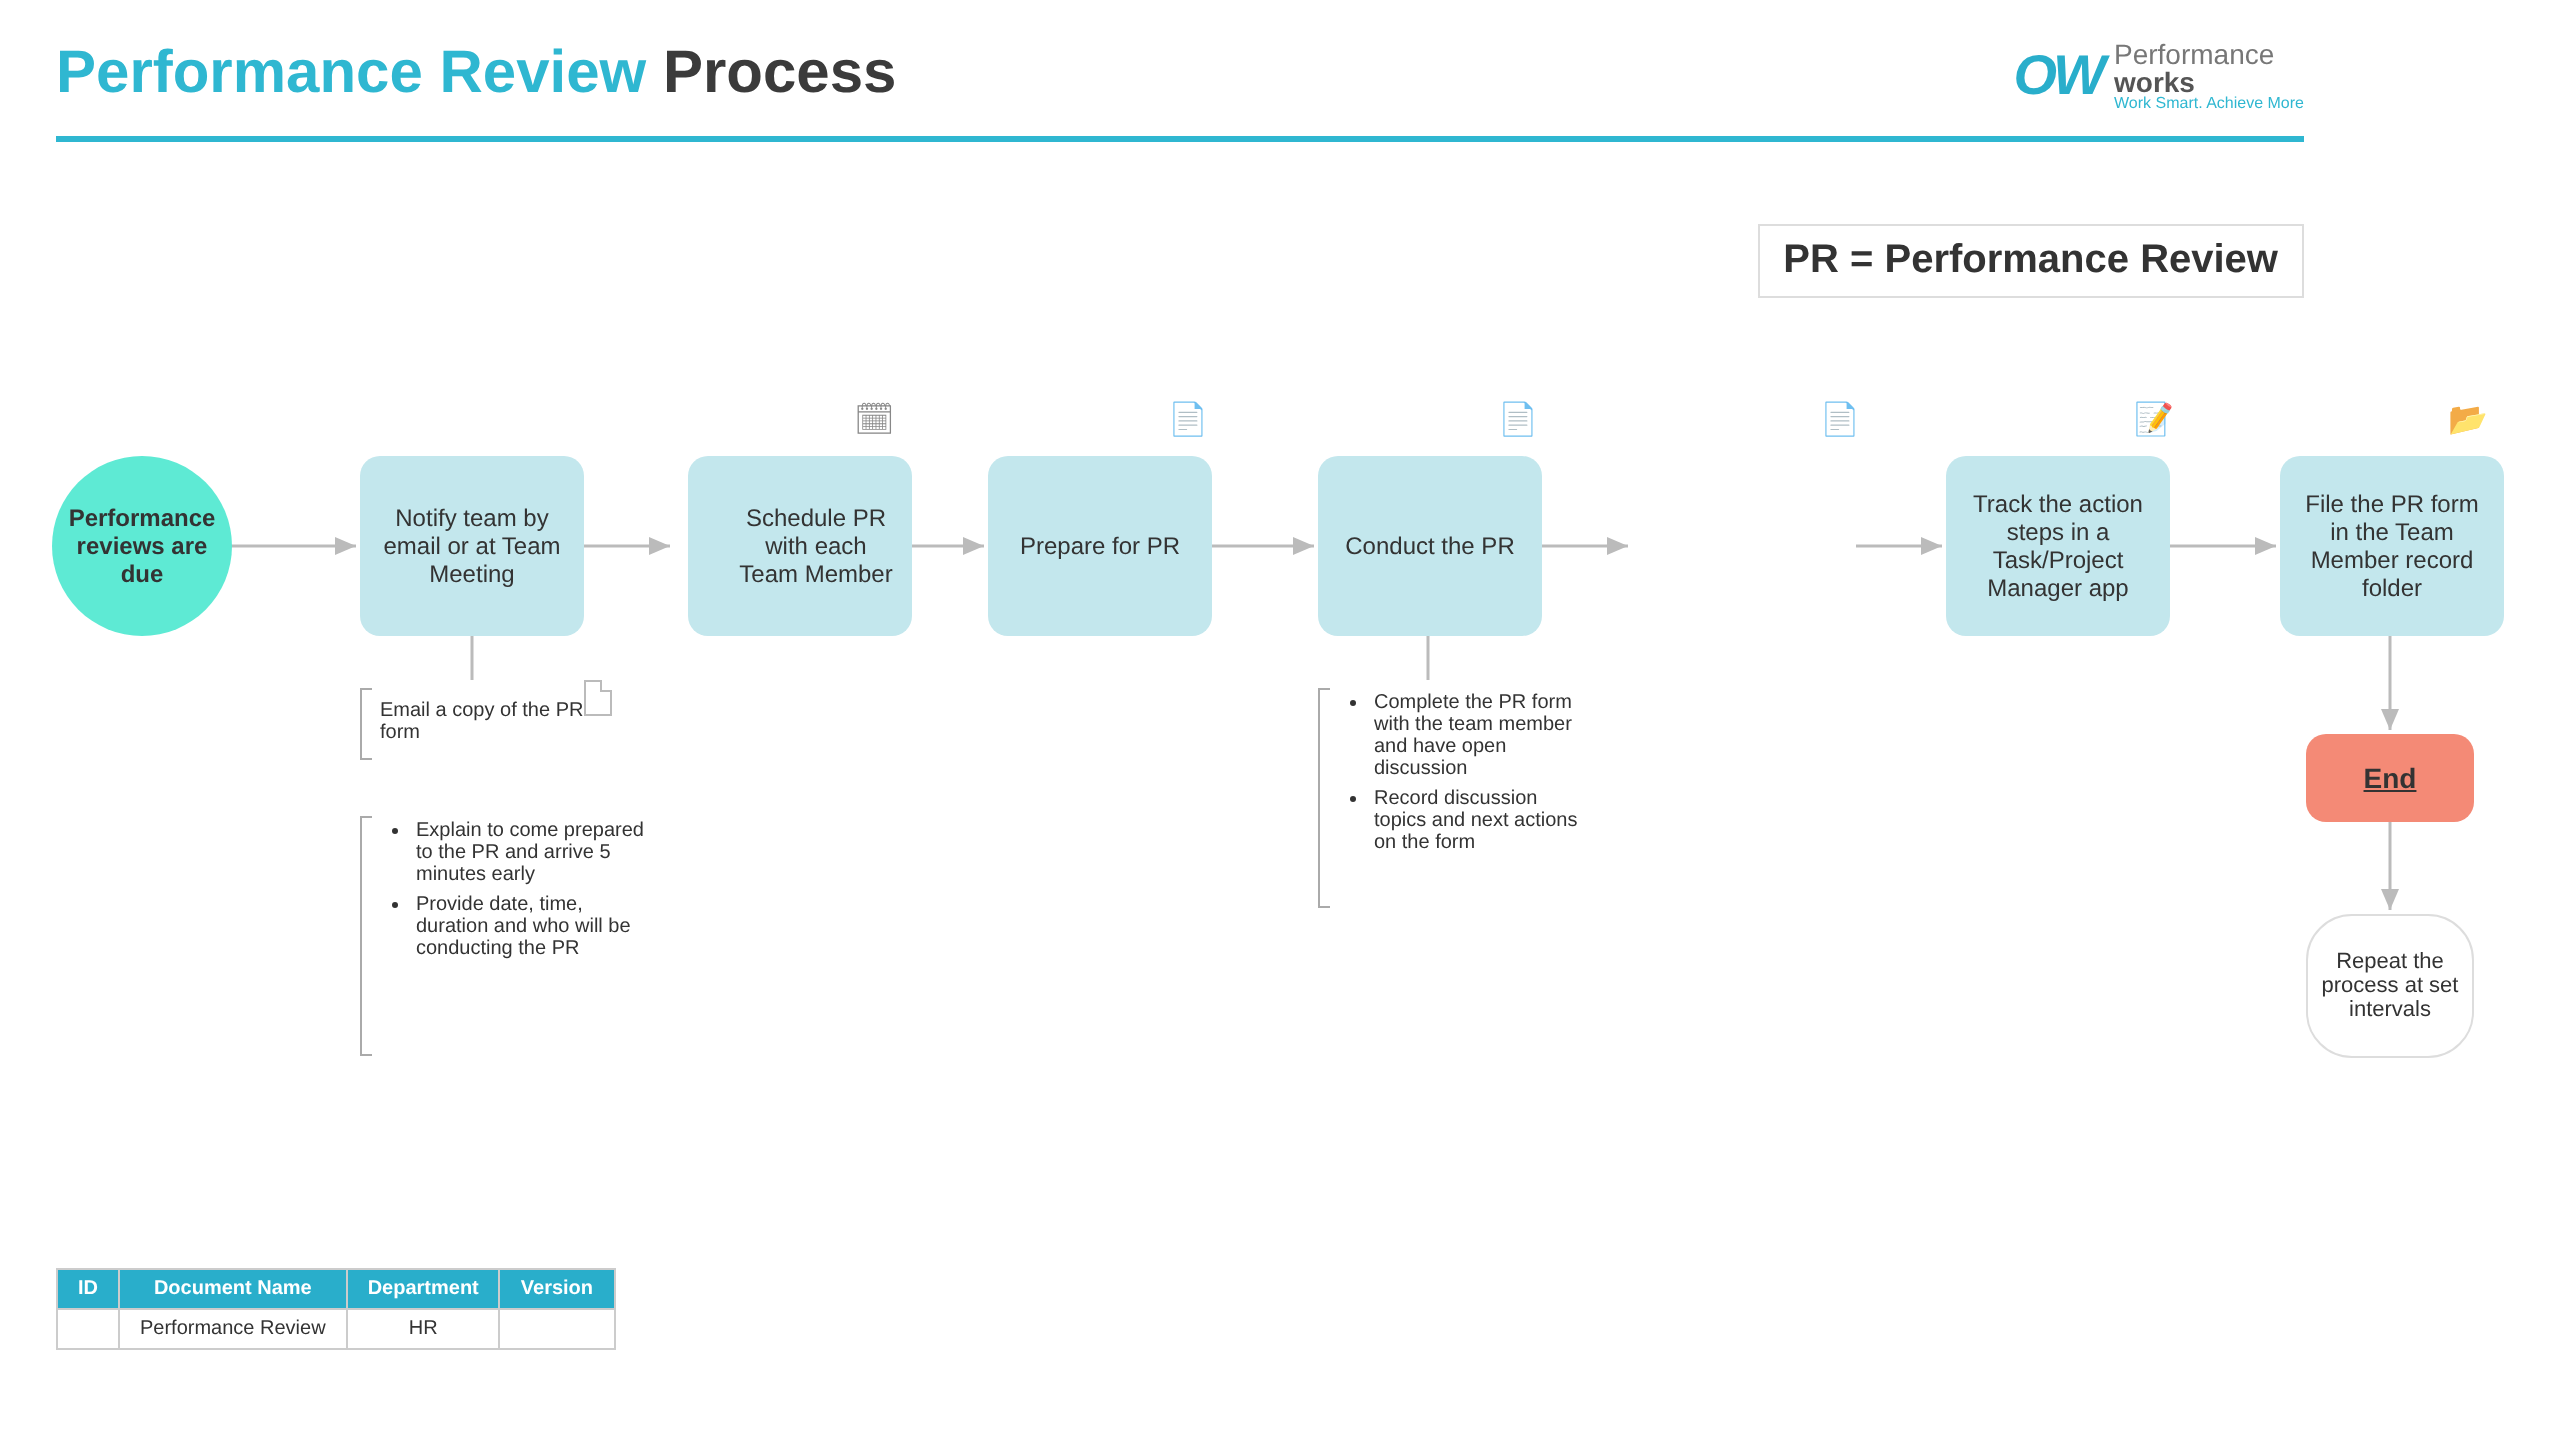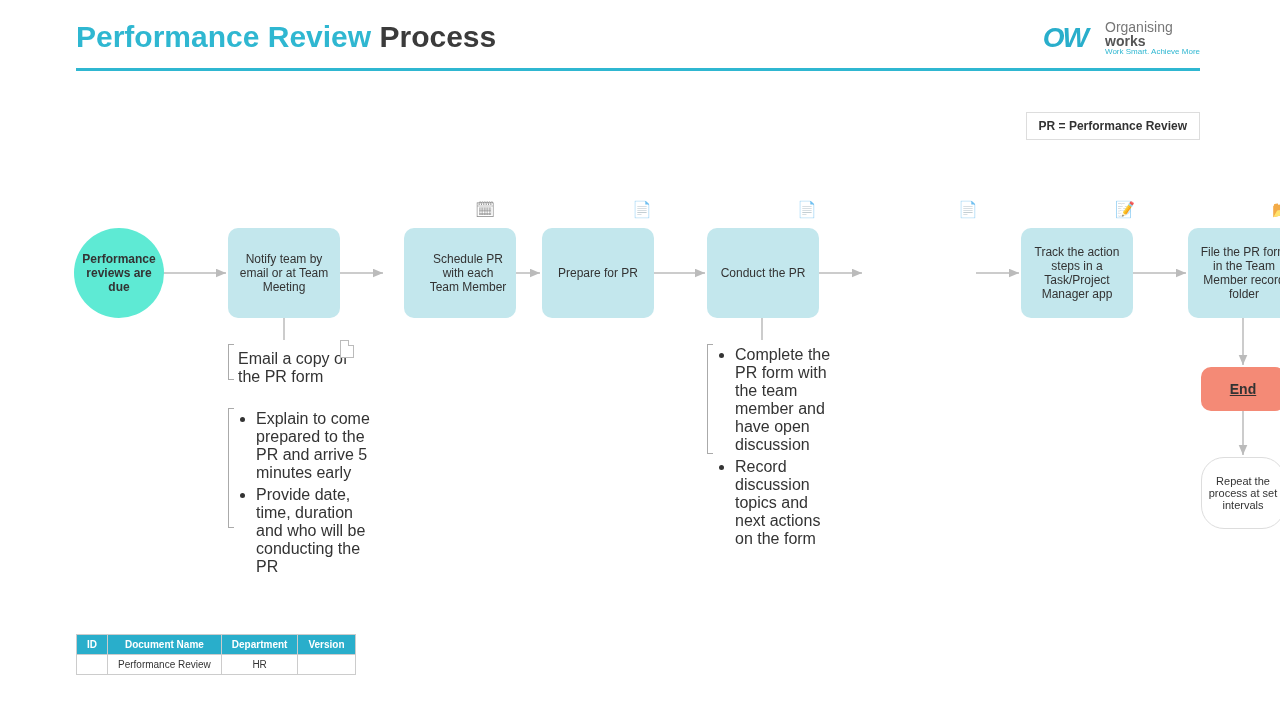--- a/index.html
+++ b/index.html
@@ -1,40 +1,40 @@
 <!DOCTYPE html>
 <html><head>
 <meta charset="utf-8">
 <style>
   * { box-sizing: border-box; margin: 0; padding: 0; }
   html, body { width: 1280px; height: 720px; font-family: "Segoe UI", Arial, sans-serif; background: #fff; color: #333; }
-  .page { position: relative; width: 1180px; height: 720px; padding: 20px 28px; margin-left: 48px; }
+  .page { position: relative; width: 1180px; height: 720px; padding: 20px 28px; }
   .header { display: flex; justify-content: space-between; align-items: flex-start; }
   .title { font-size: 30px; font-weight: 700; }
   .title .accent { color: #2fb7d1; }
   .title .rest { color: #3b3b3b; }
-  .logo { display: flex; align-items: center; gap: 18px; }
+  .logo { display: flex; align-items: center; gap: 6px; }
   .logo .mark { font-size: 28px; font-weight: 800; font-style: italic; color: #29aecb; letter-spacing: -2px;}
   .logo .text { line-height: 1; font-size: 14px; color: #777; }
   .logo .text .top { color: #777; }
   .logo .text .bot { font-weight: 700; color: #555; }
   .logo .tag { font-size: 8px; color: #2fb7d1; }
   .divider { margin-top: 12px; height: 3px; background: #2fb7d1; }
 
-  .legend { position: absolute; top: 112px; right: 28px; border: 1px solid #ddd; background: #fff; padding: 6px 12px; font-size: 12px; font-weight: 700; }
+  .legend { position: absolute; top: 112px; right: 28px; border: 1px solid #ddd; background: #fff; padding: 6px 12px; font-size: 20px; font-weight: 700; }
   .node, .note, .bracket, .table { pointer-events: auto; }
 
   .start { position: absolute; width: 90px; height: 90px; border-radius: 50%; background: #5eead4; display: flex; align-items: center; justify-content: center; text-align: center; font-size: 12px; font-weight: 700; padding: 8px; }
   .box { position: absolute; width: 112px; height: 90px; background: #c3e7ed; border-radius: 10px; display: flex; align-items: center; justify-content: center; text-align: center; font-size: 12px; padding: 8px; }
   .end { position: absolute; width: 84px; height: 44px; background: #f48a76; border-radius: 10px; display: flex; align-items: center; justify-content: center; font-weight: 700; font-size: 14px; text-decoration: underline; }
   .whitebox { position: absolute; width: 84px; height: 72px; border: 1px solid #ddd; background: #fff; display: flex; align-items: center; justify-content: center; text-align: center; font-size: 11px; padding: 6px; }
 
   .icon { position: absolute; font-size: 16px; color: #888; }
 
-  .note { position: absolute; font-size: 16px; }
+  .note { position: absolute; font-size: 10px; }
   .note ul { padding-left: 18px; }
   .note li { margin-bottom: 4px; }
   .bracket { position: absolute; border-left: 1px solid #aaa; border-top: 1px solid #aaa; border-bottom: 1px solid #aaa; width: 6px; }
 
   .doc-icon { position: absolute; width: 14px; height: 18px; background: #fff; border: 1px solid #bbb; }
   .doc-icon::after { content: ""; position: absolute; top: -1px; right: -1px; width: 5px; height: 5px; background: #fff; border-left: 1px solid #bbb; border-bottom: 1px solid #bbb; }
 
   svg.arrows { position: absolute; left: 0; top: 0; width: 1280px; height: 720px; }
   .arrow { stroke: #bbb; stroke-width: 1.5; fill: none; marker-end: url(#arrowhead); }
   .vline { stroke: #bbb; stroke-width: 1.5; }
@@ -47,21 +47,21 @@
 <body>
 
 <div class="page">
   <div class="header">
     <div class="title">
       <span class="accent">Performance Review</span><span class="rest"> Process</span>
     </div>
     <div class="logo">
       <div class="mark">OW</div>
       <div class="text">
-        <div class="top">Organising</div>
+        <div class="top">Performance</div>
         <div class="bot">works</div>
         <div class="tag">Work Smart. Achieve More</div>
       </div>
     </div>
   </div>
   <div class="divider"></div>
 
   <div class="legend">PR = Performance Review</div>
 
   <svg class="arrows">
@@ -91,21 +91,21 @@
   <span class="icon" style="left:910px; top:200px;">📄</span>
   <span class="icon" style="left:1067px; top:200px;">📝</span>
   <span class="icon" style="left:1224px; top:200px;">📂</span>
 
   <div class="start" style="left:26px; top:228px;">
     <span>Performance reviews are due</span>
   </div>
   <div class="box" style="left:180px; top:228px;">
     <span>Notify team by email or at Team Meeting</span>
   </div>
-  <div class="box" style="left:356px; top:228px;padding-left:24px;">
+  <div class="box" style="left:344px; top:228px;padding-left:24px;">
     <span>Schedule PR with each Team Member</span>
   </div>
   <div class="box" style="left:494px; top:228px;">
     <span>Prepare for PR</span>
   </div>
   <div class="box" style="left:659px; top:228px;">
     <span>Conduct the PR</span>
   </div>
   <div class="box" style="left:973px; top:228px;">
     <span>Track the action steps in a Task/Project Manager app</span>

